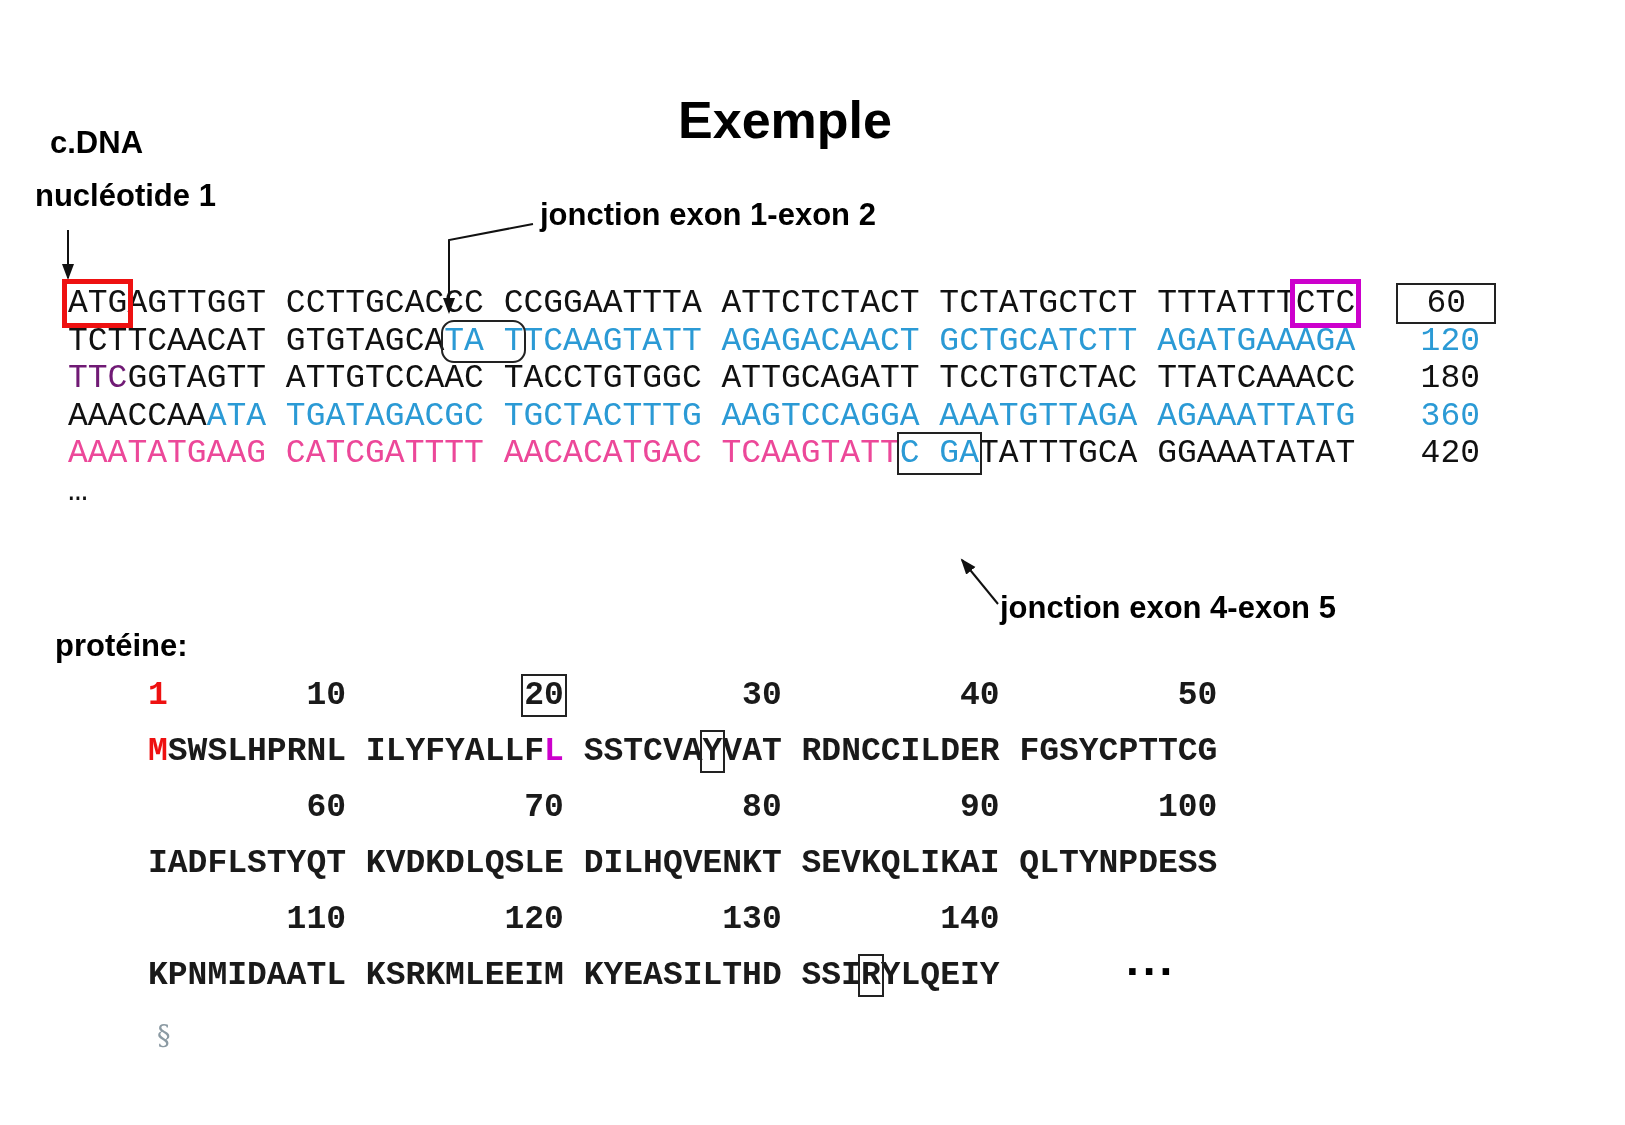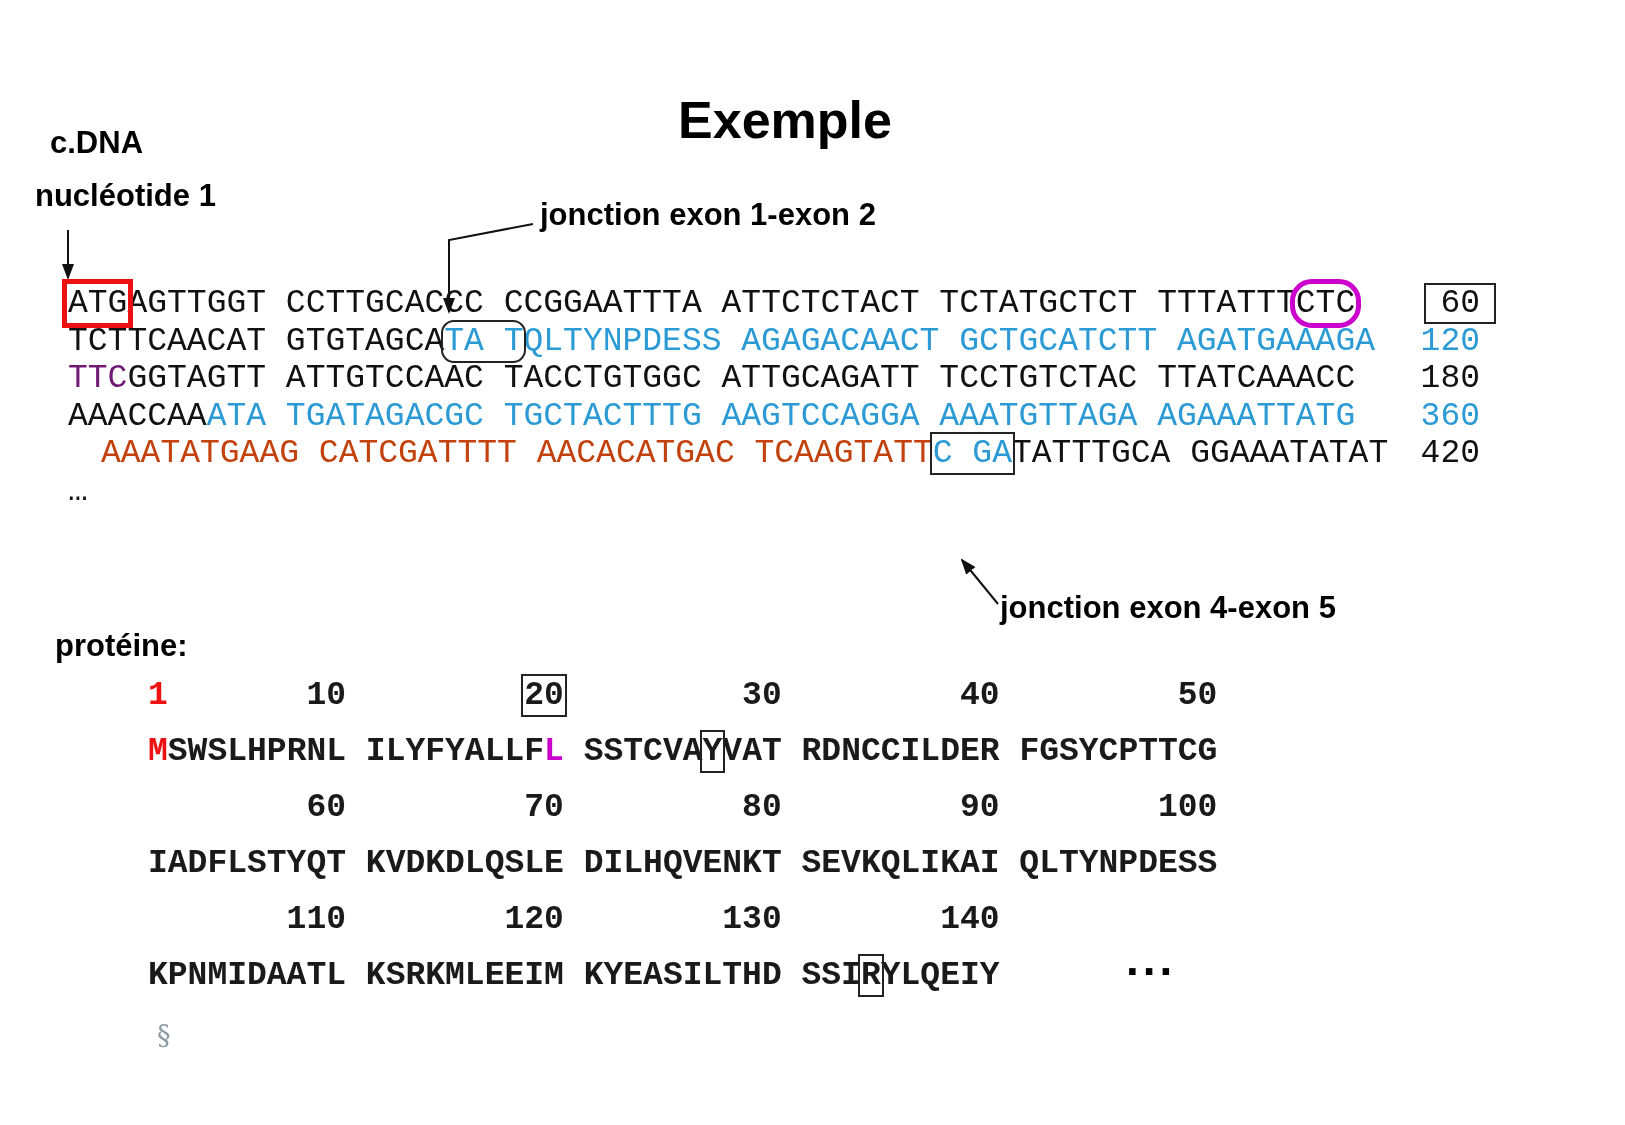--- a/index.html
+++ b/index.html
@@ -34,23 +34,23 @@
 
   
   .prot {
     position:absolute; left:148px; top:668px;
     font-family:"Liberation Mono", monospace; font-weight:bold;
     font-size:33px; line-height:56px; color:#1a1a1a;
   }
 
   
   .box-red     { outline:5px solid #ee1111; outline-offset:1px; }
-  .box-magenta { outline:5px solid #cc00cc; outline-offset:1px;border-radius:16px; }
+  .box-magenta { outline:5px solid #cc00cc; outline-offset:1px; }
   .box-black   { outline:2px solid #222;    outline-offset:1px; }
-  .nbox        { border:2px solid #222; padding:0 14px; margin-right:-16px; }
+  .nbox        { border:2px solid #222; padding:0 28px; margin-right:-16px; }
 
   .prot-ellipsis {
     position:absolute; left:1126px; top:932px;
     font-size:46px; font-weight:bold; letter-spacing:4px; color:#000;
   }
 
   .anchor-icon {
     position:absolute; left:157px; top:1020px;
     font-size:27px; color:#8b9aa3; font-family:"DejaVu Serif", serif;
   }
@@ -83,33 +83,33 @@
   <div class="junction12 lbl">jonction exon 1-exon 2</div>
   <div class="junction45 lbl">jonction exon 4-exon 5</div>
   <div class="protein-label lbl">protéine:</div>
 
   <div id="dna-block" class="dna">
       <div class="row">
         <span class="seqpart"><span class="box-red">ATG</span><span>AGTTGGT CCTTGCACCC CCGGAATTTA ATTCTCTACT TCTATGCTCT TTTATTT</span><span class="box-magenta">CTC</span></span>
         <span class="numcol"><span class="nbox">60</span></span>
       </div>
       <div class="row">
-        <span class="seqpart"><span>TCTTCAACAT GTGTAGCA</span><span class="box-black" style="color: rgb(43, 154, 213); border-radius: 10px;">TA T</span><span style="color: rgb(43, 154, 213);">QLTYNPDESS AGAGACAACT GCTGCATCTT AGATGAAAGA</span></span>
+        <span class="seqpart"><span>TCTTCAACAT GTGTAGCA</span><span class="box-black" style="color: rgb(43, 154, 213); border-radius: 10px;">TA T</span><span style="color: rgb(43, 154, 213);">TCAAGTATT AGAGACAACT GCTGCATCTT AGATGAAAGA</span></span>
         <span class="numcol"><span style="color: rgb(43, 154, 213);">120</span></span>
       </div>
       <div class="row">
         <span class="seqpart"><span style="color: #701a75;">TTC</span><span>GGTAGTT ATTGTCCAAC TACCTGTGGC ATTGCAGATT TCCTGTCTAC TTATCAAACC</span></span>
         <span class="numcol"><span>180</span></span>
       </div>
       <div class="row">
         <span class="seqpart"><span>AAACCAA</span><span style="color: rgb(43, 154, 213);">ATA TGATAGACGC TGCTACTTTG AAGTCCAGGA AAATGTTAGA AGAAATTATG</span></span>
         <span class="numcol"><span style="color: rgb(43, 154, 213);">360</span></span>
       </div>
       <div class="row">
-        <span class="seqpart"><span style="color: #c2410c; margin-left: 33px;">AAATATGAAG CATCGATTTT AACACATGAC TCAAGTATT</span><span class="box-black" style="color: rgb(43, 154, 213);">C GA</span><span>TATTTGCA GGAAATATAT</span></span>
+        <span class="seqpart"><span style="color: #ec4899;">AAATATGAAG CATCGATTTT AACACATGAC TCAAGTATT</span><span class="box-black" style="color: rgb(43, 154, 213);">C GA</span><span>TATTTGCA GGAAATATAT</span></span>
         <span class="numcol"><span>420</span></span>
       </div>
       <div class="row">
         <span class="seqpart"><span>…</span></span>
         <span class="numcol"><span></span></span>
       </div>
     </div>
 
   <div id="protein-block" class="prot">
       <div class="row"><span class="seqpart"><span style="color: rgb(238, 17, 17);">1</span><span>       10         </span><span class="box-black">20</span><span>         30         40         50</span></span></div>

